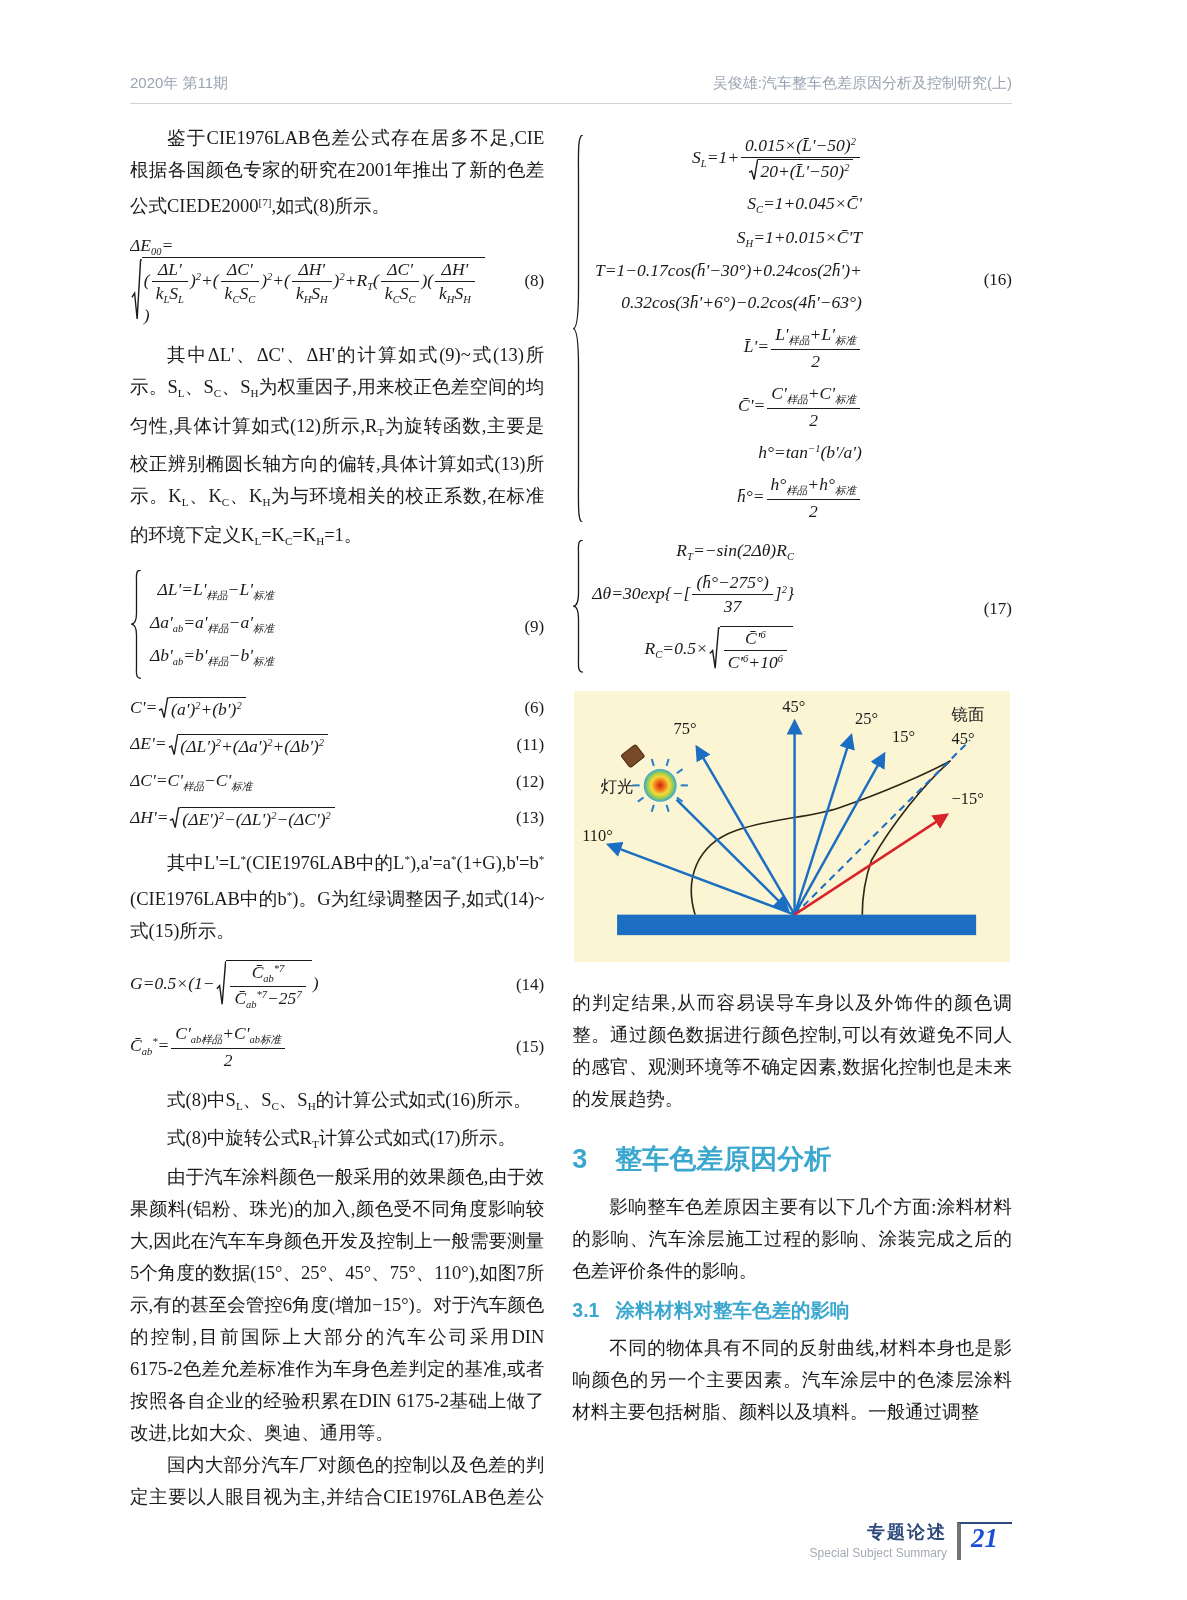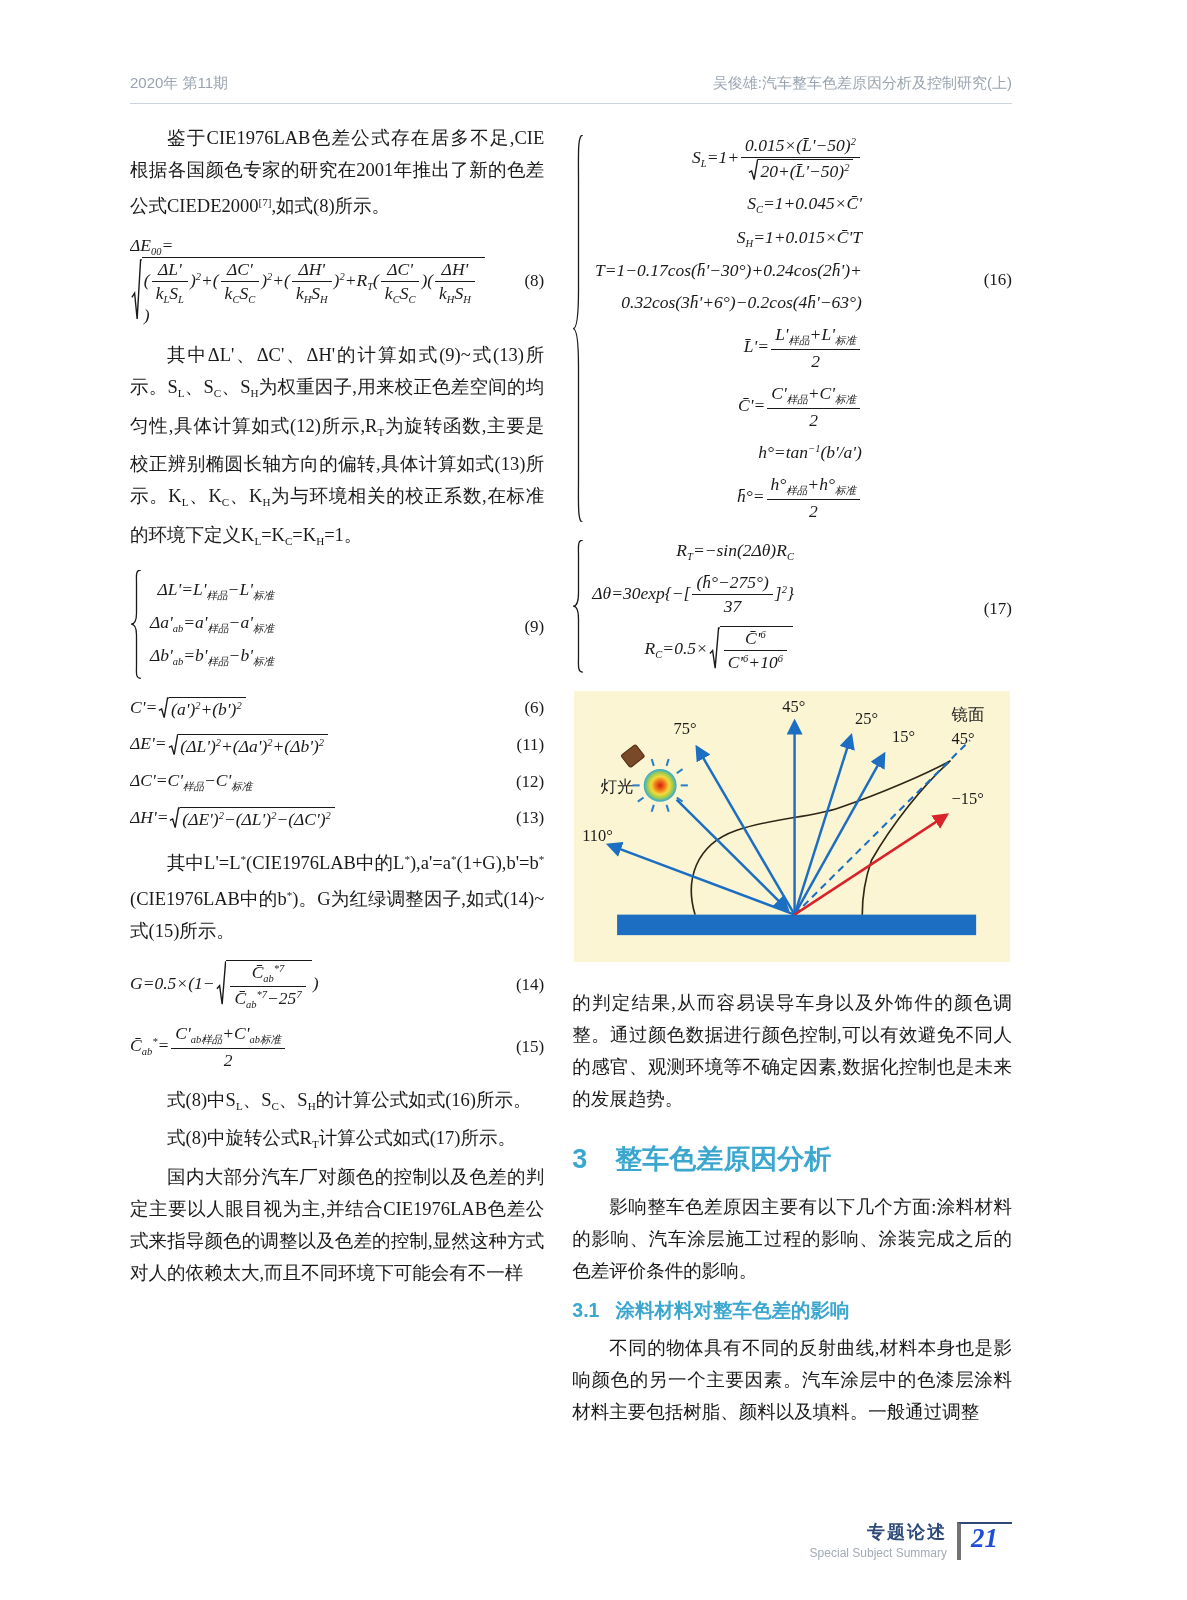--- a/index.html
+++ b/index.html
@@ -171,20 +171,21 @@
       <div class="eq">
         <span class="eqbody math">C̄<sub>ab</sub><sup>*</sup>=<span class="frac">
               <span class="fnum">C'<sub>ab样品</sub>+C'<sub>ab标准</sub></span>
               <span class="fden">2</span>
             </span></span>
         <span class="eqnum">(15)</span>
       </div>
 
       <p class="para ind">式(8)中S<sub>L</sub>、S<sub>C</sub>、S<sub>H</sub>的计算公式如式(16)所示。</p>
       <p class="para ind">式(8)中旋转公式R<sub>T</sub>计算公式如式(17)所示。</p>
+      <p class="para ind">由于汽车涂料颜色一般采用的效果颜色,由于效果颜料(铝粉、珠光)的加入,颜色受不同角度影响较大,因此在汽车车身颜色开发及控制上一般需要测量5个角度的数据(15°、25°、45°、75°、110°),如图7所示,有的甚至会管控6角度(增加−15°)。对于汽车颜色的控制,目前国际上大部分的汽车公司采用DIN 6175-2色差允差标准作为车身色差判定的基准,或者按照各自企业的经验积累在DIN 6175-2基础上做了改进,比如大众、奥迪、通用等。</p>
       <p class="para ind">国内大部分汽车厂对颜色的控制以及色差的判定主要以人眼目视为主,并结合CIE1976LAB色差公式来指导颜色的调整以及色差的控制,显然这种方式对人的依赖太大,而且不同环境下可能会有不一样</p>
     </div>
 
     <div class="col right">
 
       <div class="eq numhigh f16">
         <span class="eqbody">
           <span class="cases">
             <svg class="brace" viewBox="0 0 12 100" preserveAspectRatio="none" aria-hidden="true">
                 <path d="M10 0 C5 0 6 5 6 12 L6 40 C6 47 4 50 1 50 C4 50 6 53 6 60 L6 88 C6 95 5 100 10 100" fill="none" stroke="currentColor" stroke-width="1.3" vector-effect="non-scaling-stroke"></path>

